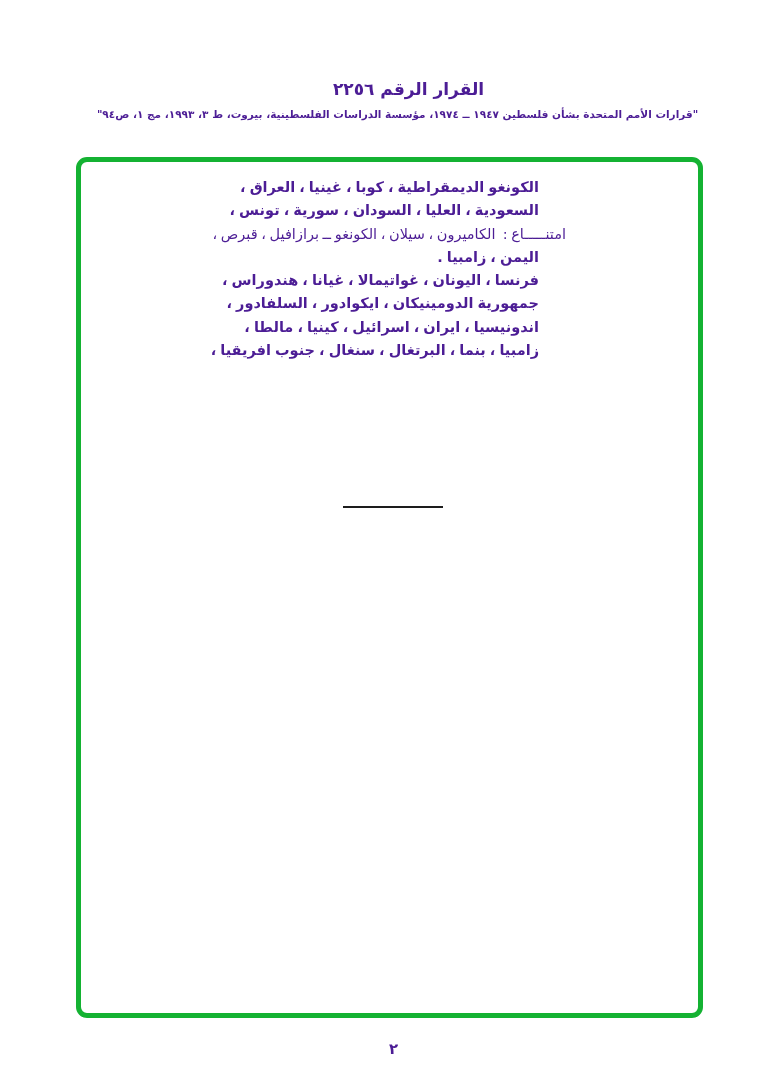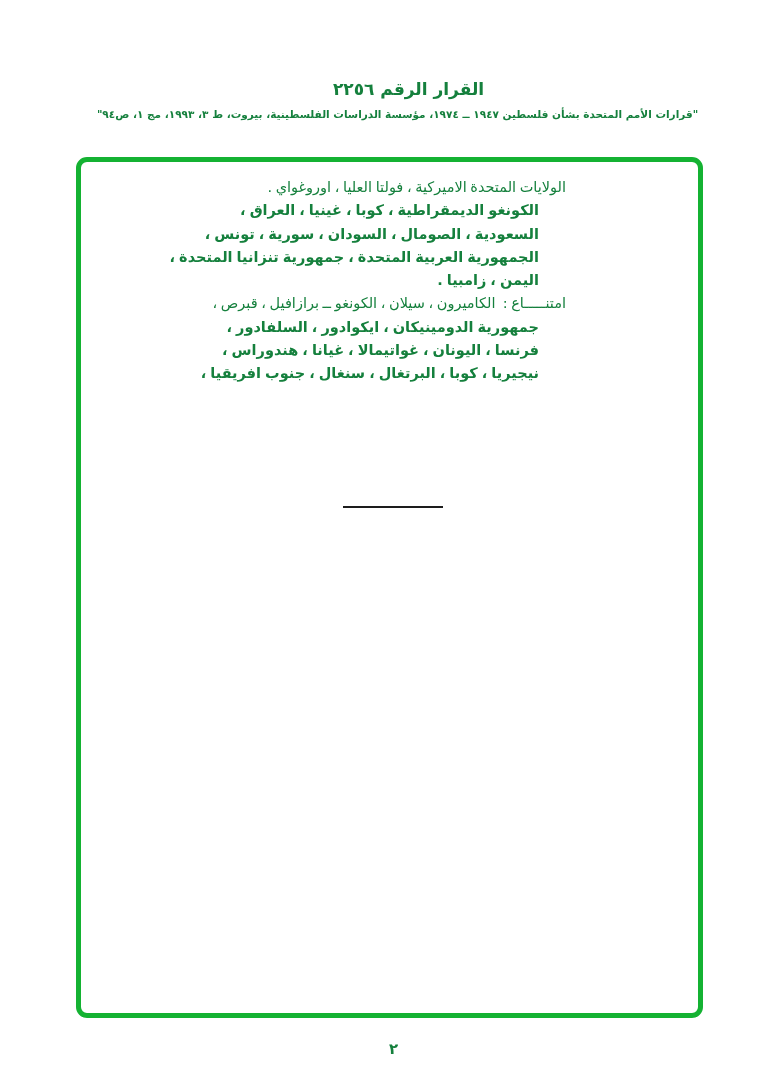--- a/index.html
+++ b/index.html
@@ -87,37 +87,36 @@
     text-align: center;
     transform: translateX(5px);
     font-size: 15px;
     font-weight: bold;
     direction: rtl;
   }
 </style>
 </head>
 <body>
 
-<div class="page" style="color: #15803d;">
+<div class="page" style="color: #4c1d95;">
 
   <div class="title">القرار الرقم ٢٢٥٦</div>
 
   <div class="source-note">"قرارات الأمم المتحدة بشأن فلسطين ١٩٤٧ ــ ١٩٧٤، مؤسسة الدراسات الفلسطينية، بيروت، ط ٣، ١٩٩٣، مج ١، ص٩٤"</div>
 
   <div class="resolution-box" style="border-color: rgb(20, 178, 50);"></div>
 
   <div class="text-block">
-      <div class="doc-line">الولايات المتحدة الاميركية ، فولتا العليا ، اوروغواي .</div>
       <div class="doc-line indent">الكونغو الديمقراطية ، كوبا ، غينيا ، العراق ،</div>
-      <div class="doc-line indent">السعودية ، الصومال ، السودان ، سورية ، تونس ،</div>
-      <div class="doc-line indent">الجمهورية العربية المتحدة ، جمهورية تنزانيا المتحدة ،</div>
+      <div class="doc-line indent">السعودية ، العليا ، السودان ، سورية ، تونس ،</div>
+      <div class="doc-line">امتنـــــاع :&nbsp; الكاميرون ، سيلان ، الكونغو ــ برازافيل ، قبرص ،</div>
       <div class="doc-line indent">اليمن ، زامبيا .</div>
-      <div class="doc-line">امتنـــــاع :&nbsp; الكاميرون ، سيلان ، الكونغو ــ برازافيل ، قبرص ،</div>
+      <div class="doc-line indent">فرنسا ، اليونان ، غواتيمالا ، غيانا ، هندوراس ،</div>
       <div class="doc-line indent">جمهورية الدومينيكان ، ايكوادور ، السلفادور ،</div>
-      <div class="doc-line indent">فرنسا ، اليونان ، غواتيمالا ، غيانا ، هندوراس ،</div>
-      <div class="doc-line indent">نيجيريا ، كوبا ، البرتغال ، سنغال ، جنوب افريقيا ،</div>
+      <div class="doc-line indent">اندونيسيا ، ايران ، اسرائيل ، كينيا ، مالطا ،</div>
+      <div class="doc-line indent">زامبيا ، بنما ، البرتغال ، سنغال ، جنوب افريقيا ،</div>
     </div>
 
   <div class="footnote-divider"></div>
 
   <div class="page-number">٢</div>
 
 </div>
 
 </body></html>

